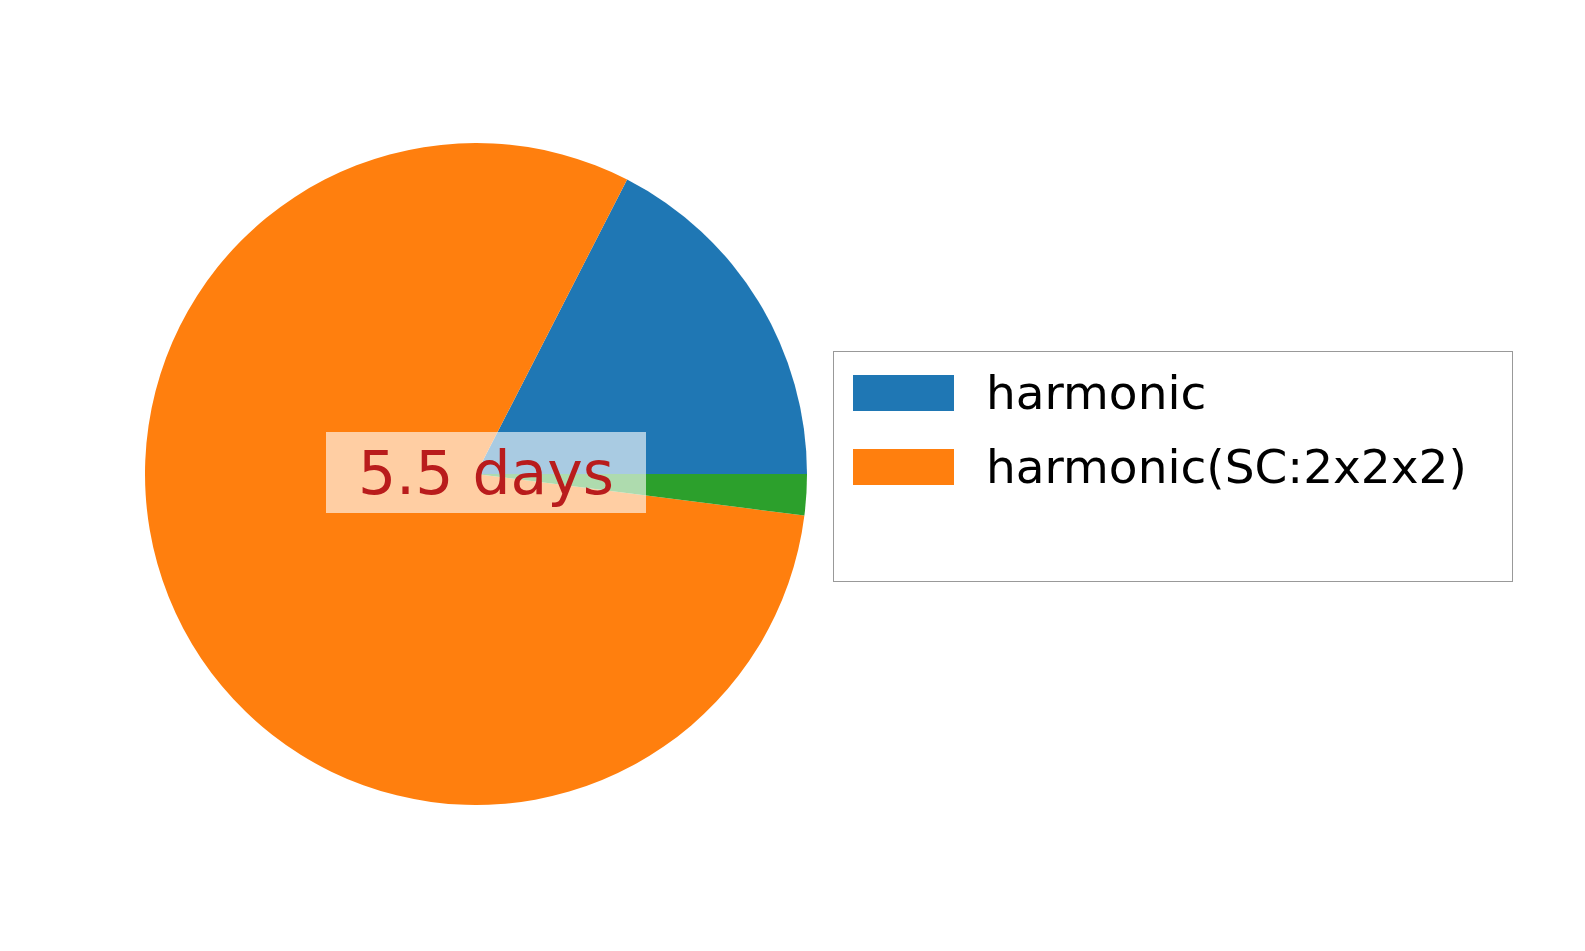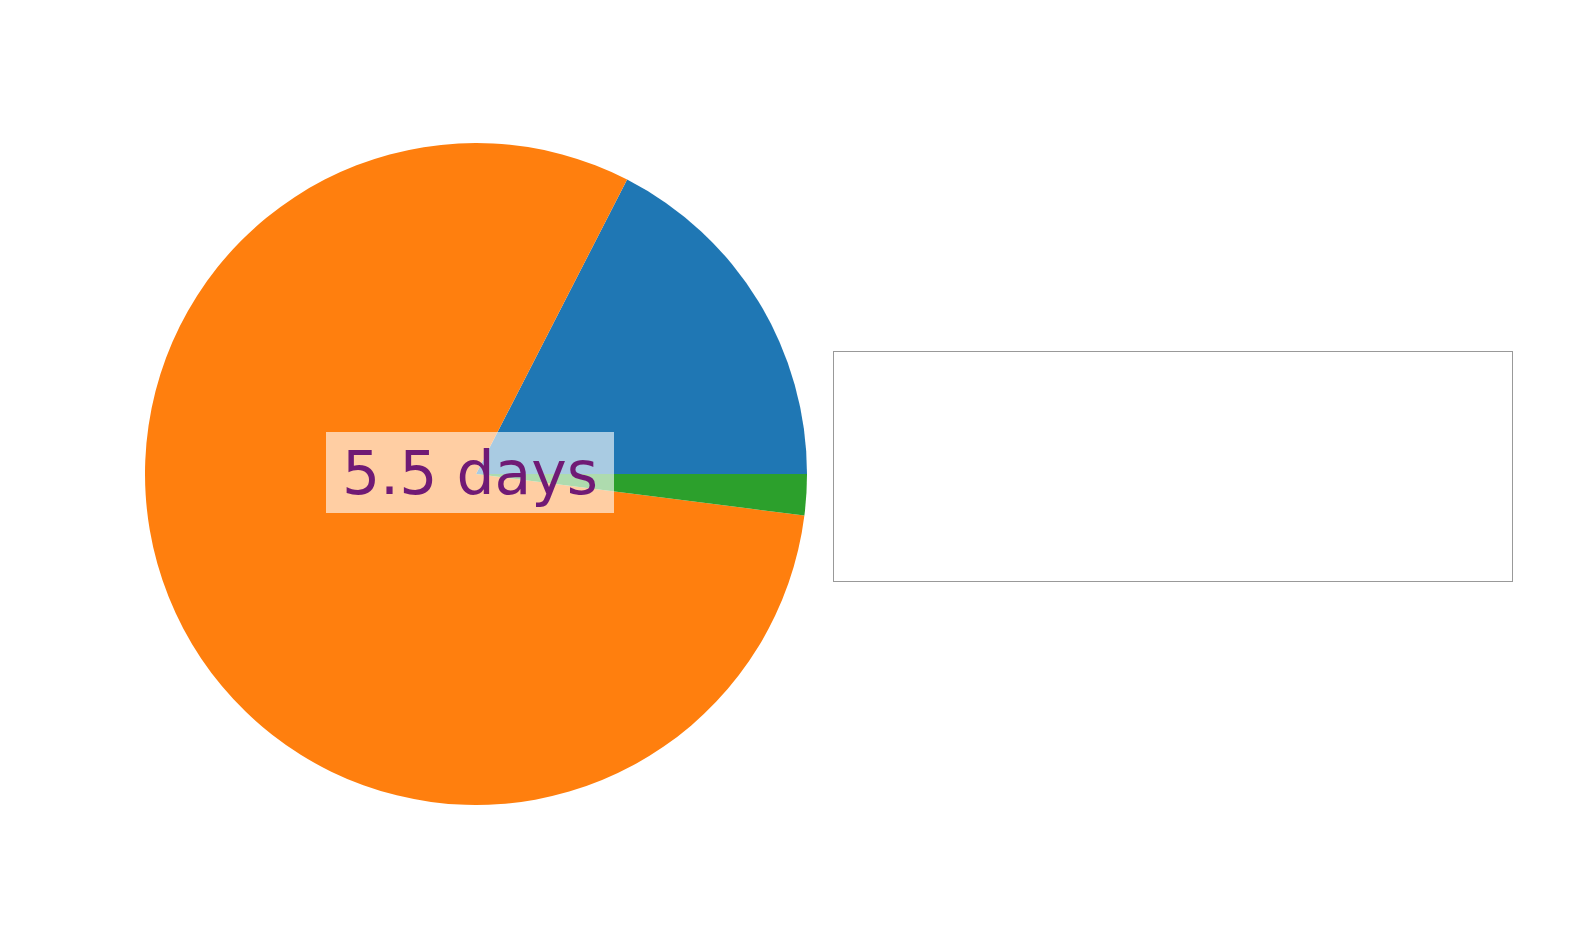--- a/index.html
+++ b/index.html
@@ -27,27 +27,27 @@
   }
   #pie-svg {
     display: block;
     width: 662px;
     height: 662px;
   }
   #center-label {
     position: absolute;
     left: 326px;
     top: 432px;
-    width: 288px;
+    width: 320px;
     height: 81px;
     background: rgba(255, 255, 255, 0.62);
     display: flex;
     align-items: center;
     justify-content: center;
-    color: #701a75;
+    color: #b91c1c;
     font-size: 60px;
     line-height: 1;
     letter-spacing: 0px;
     white-space: nowrap;
   }
   #legend {
     position: absolute;
     left: 833px;
     top: 351px;
     width: 680px;
@@ -96,16 +96,24 @@
           <path d="M 331 331 L 482.11253998605247 36.50721526841494 A 331 331 0 1 0 659.3899661350922 372.48530030978486 Z" fill="#ff7f0e"></path>
           <path d="M 331 331 L 659.3899661350922 372.48530030978486 A 331 331 0 0 0 662 331.00000000000006 Z" fill="#2ca02c"></path>
         </g>
     </svg>
   </div>
 
   <div id="center-label">5.5 days</div>
 
   <div id="legend" style="border-color: rgb(153, 153, 153);">
     <div id="legend-list">
+        <div class="legend-row">
+          <span class="legend-swatch" style="background: rgb(31, 119, 180);"></span>
+          <span class="legend-text">harmonic</span>
+        </div>
+        <div class="legend-row">
+          <span class="legend-swatch" style="background: rgb(255, 127, 14);"></span>
+          <span class="legend-text">harmonic(SC:2x2x2)</span>
+        </div>
       </div>
   </div>
 
 </div>
 
 </body></html>

